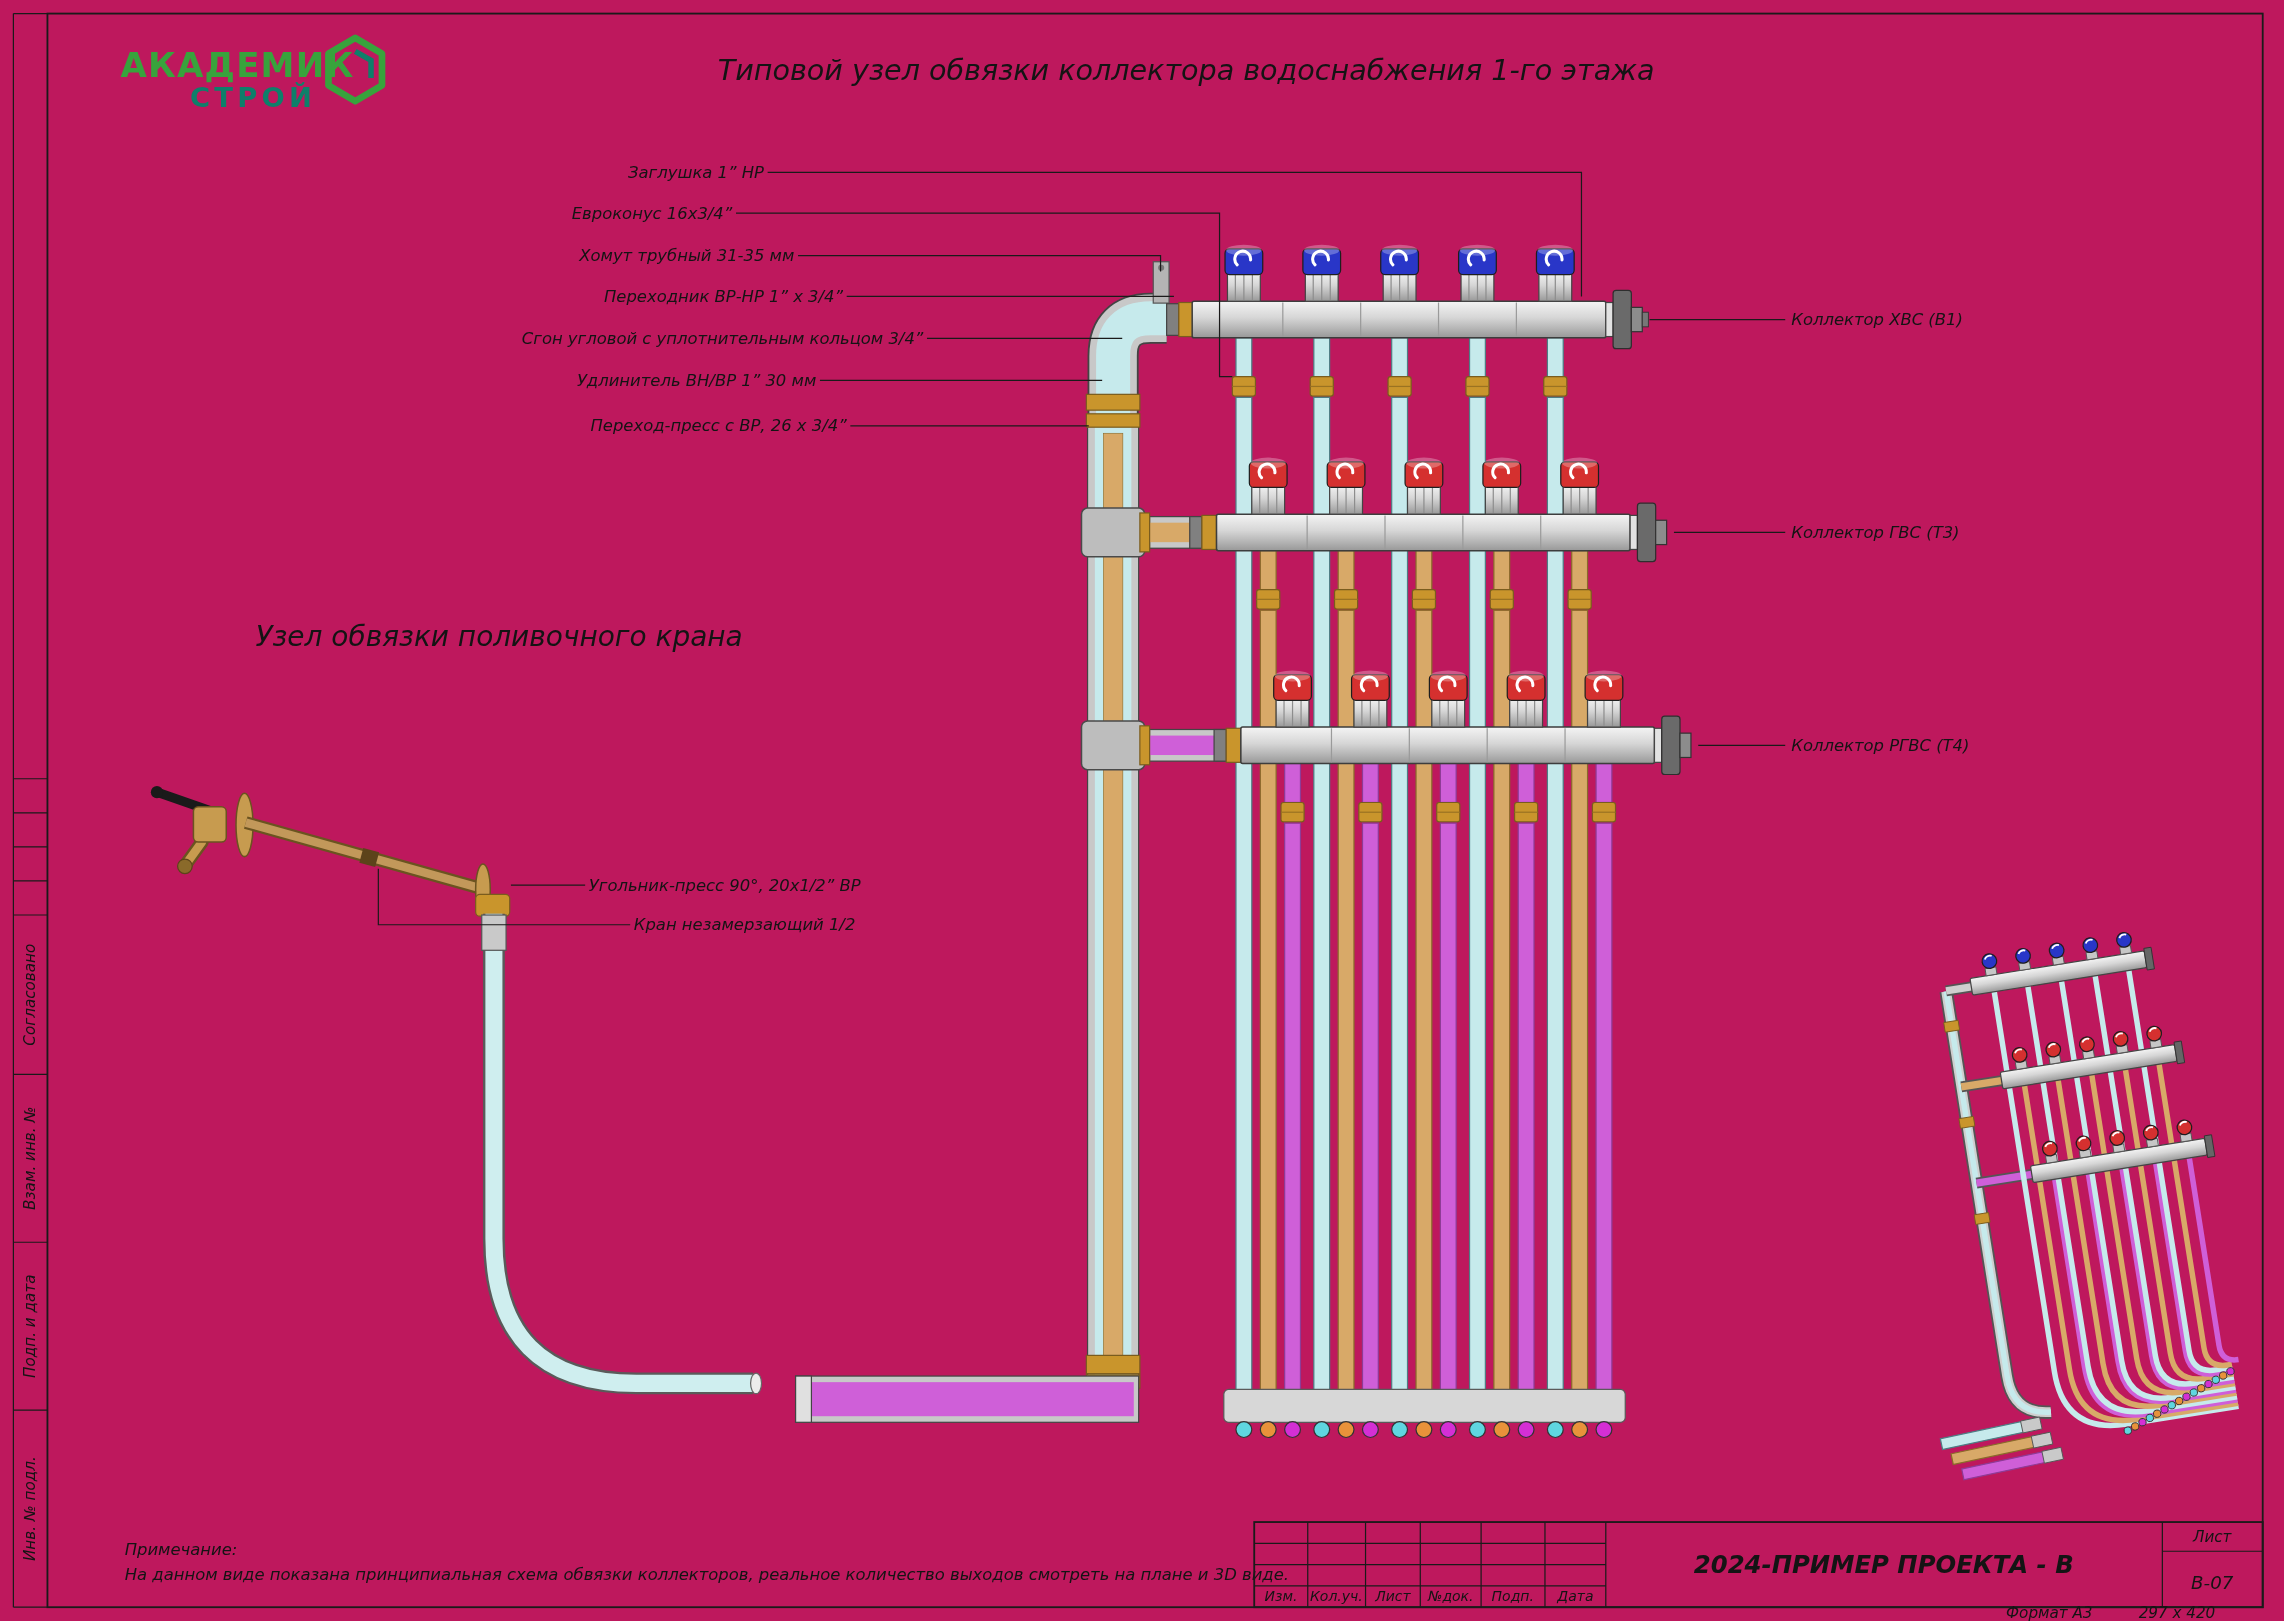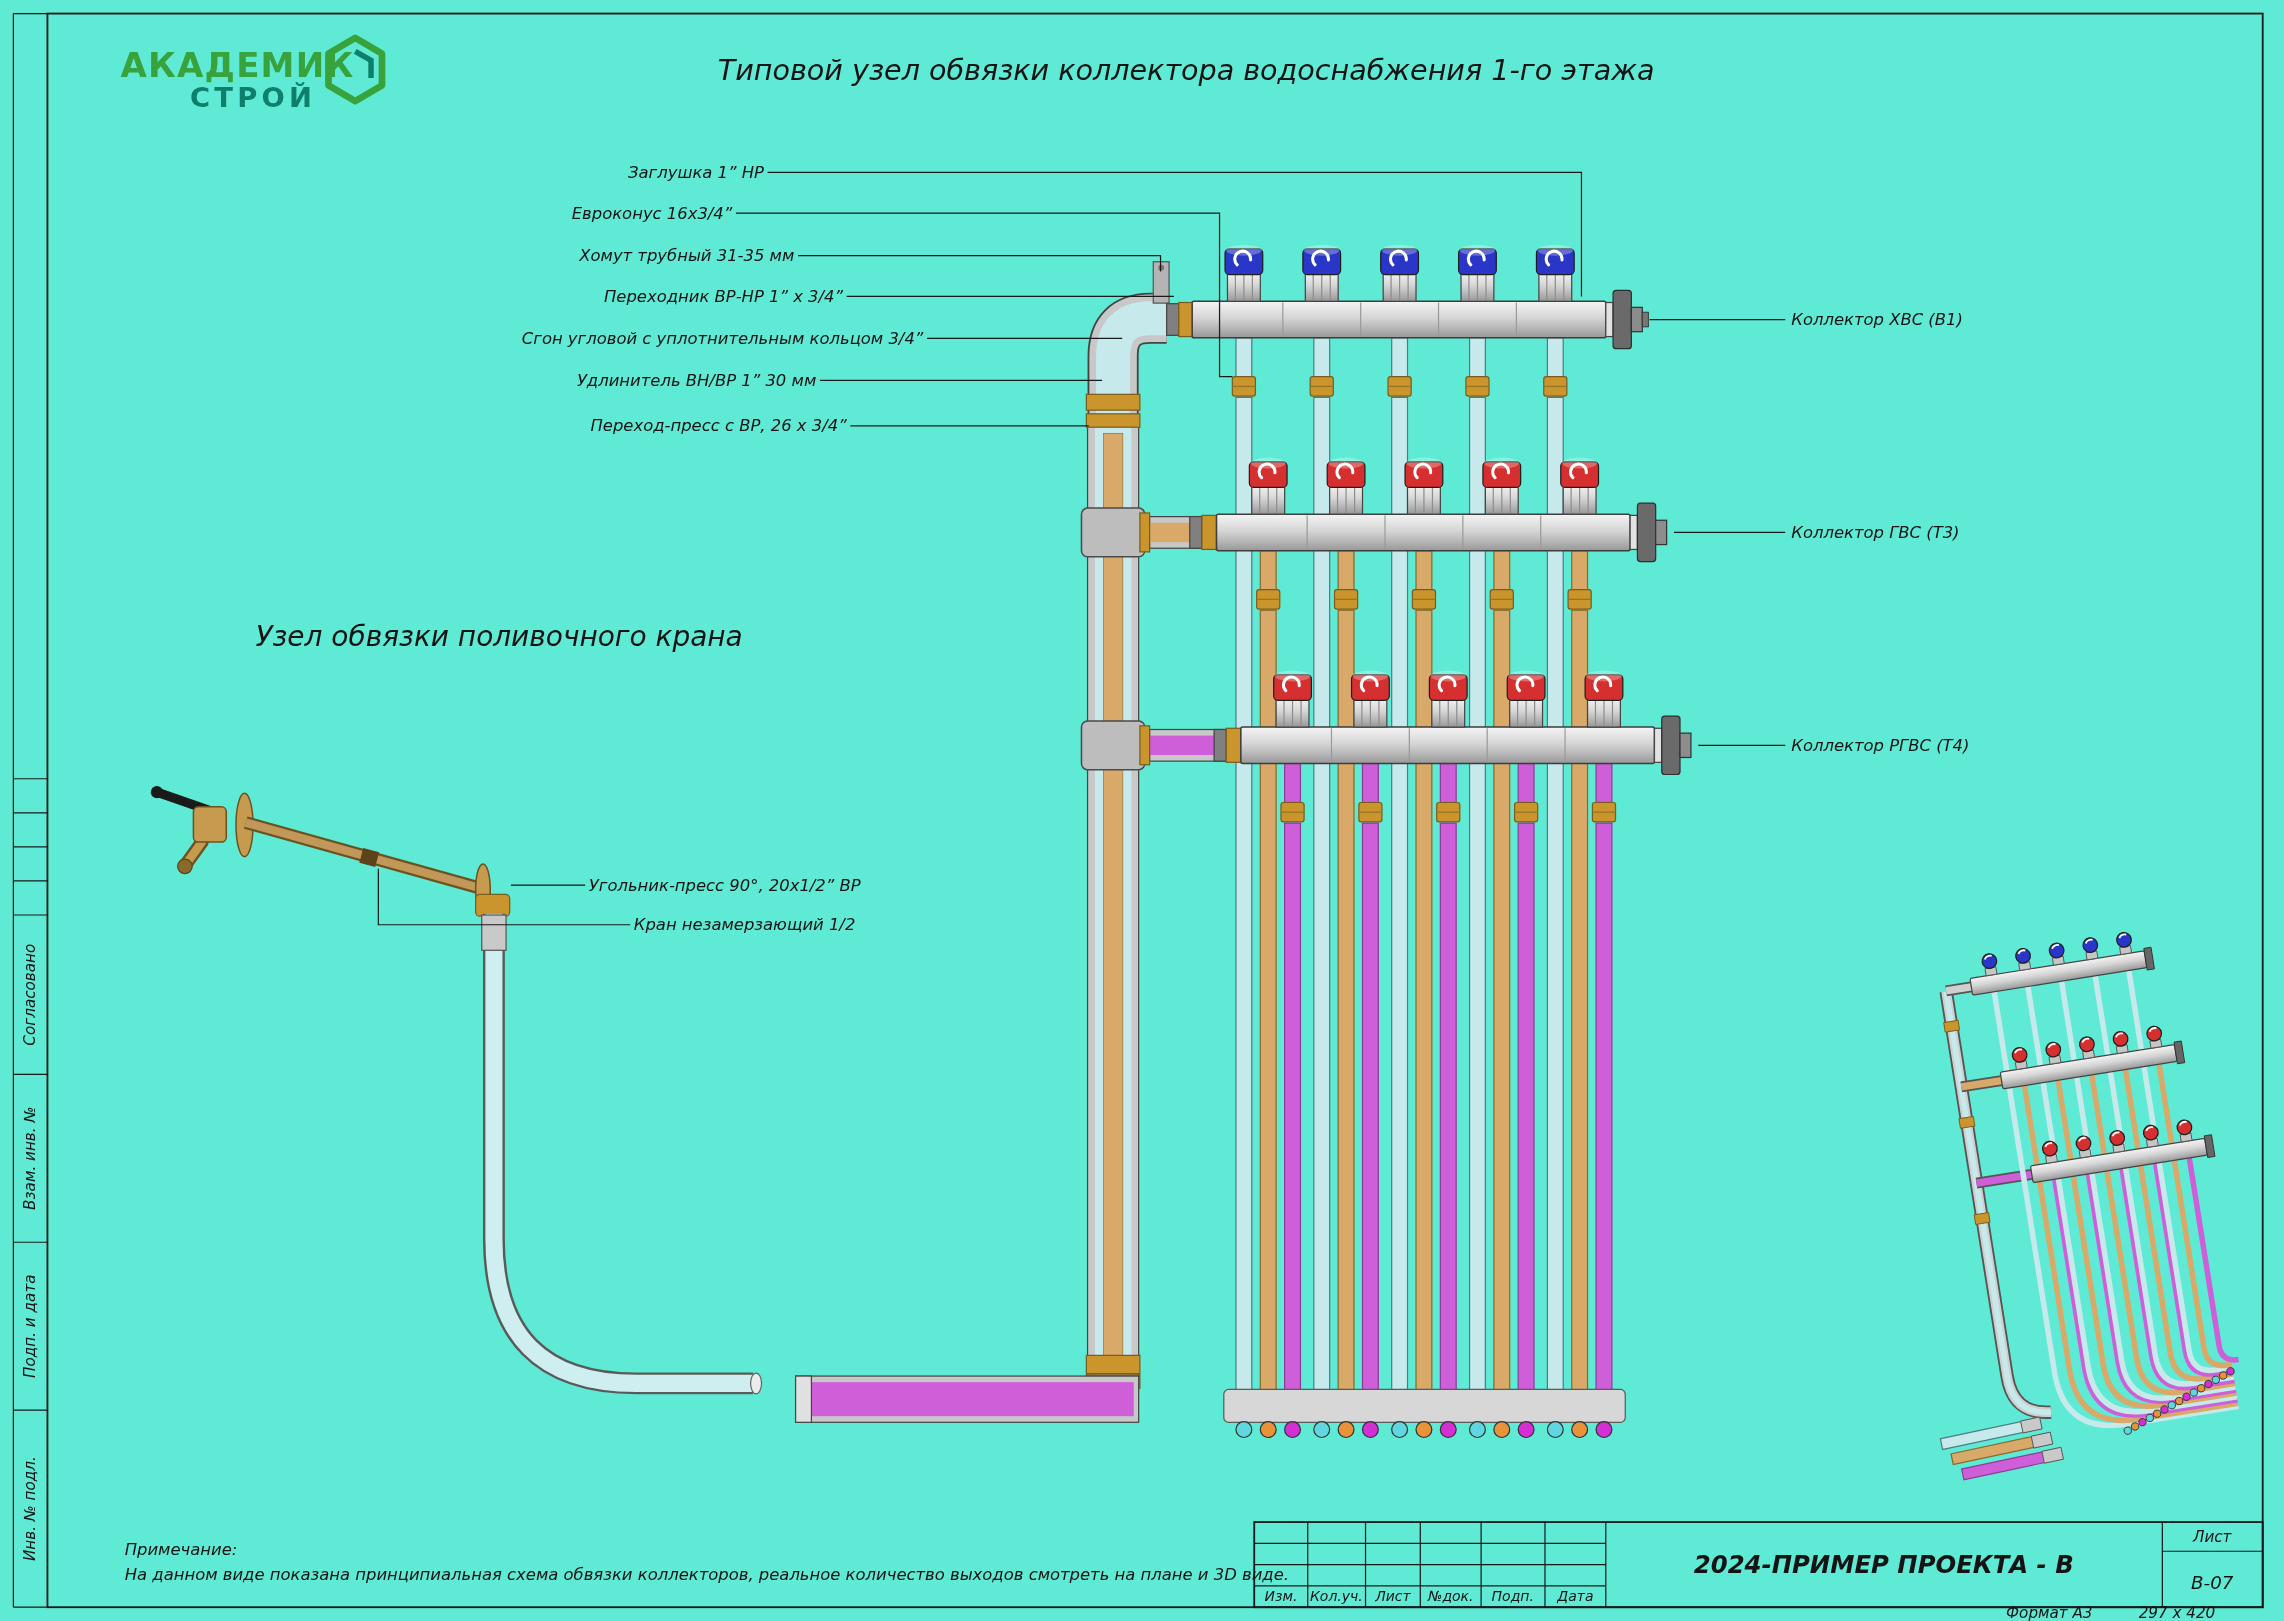--- a/index.html
+++ b/index.html
@@ -1,16 +1,16 @@
 <!DOCTYPE html>
 <html style="font-size:9.7px"><head>
 <meta charset="utf-8">
 <style>
   html,body{margin:0;padding:0;background:#888;}
-  .page{position:relative;width:2284px;height:1622px;background:#5eead4;font-family:"DejaVu Sans",sans-serif;}
+  .page{position:relative;width:2284px;height:1622px;background:#be185d;font-family:"DejaVu Sans",sans-serif;}
   svg{position:absolute;left:0;top:0;}
   text{font-family:"DejaVu Sans",sans-serif;font-style:italic;fill:#141414;}
   .f23{font-size:23px}.f25{font-size:25px}.f27{font-size:27px}.f30{font-size:30px}
   .f40b{font-size:40px;font-weight:bold}.f46{font-size:46px}.f47{font-size:47px}
   .logo1{font-style:normal;font-weight:bold;font-size:56px;fill:#38a33c;letter-spacing:2px}
   .logo2{font-style:normal;font-weight:bold;font-size:45px;fill:#0e7f6a;letter-spacing:7px}
   .end{text-anchor:end}.mid{text-anchor:middle}
   .ldr{fill:none;stroke:#1a1a1a;stroke-width:2}
   .frame{fill:none;stroke:#1a1a1a}
   .pc{fill:#c6eaec;stroke:#4d7d84;stroke-width:2}

